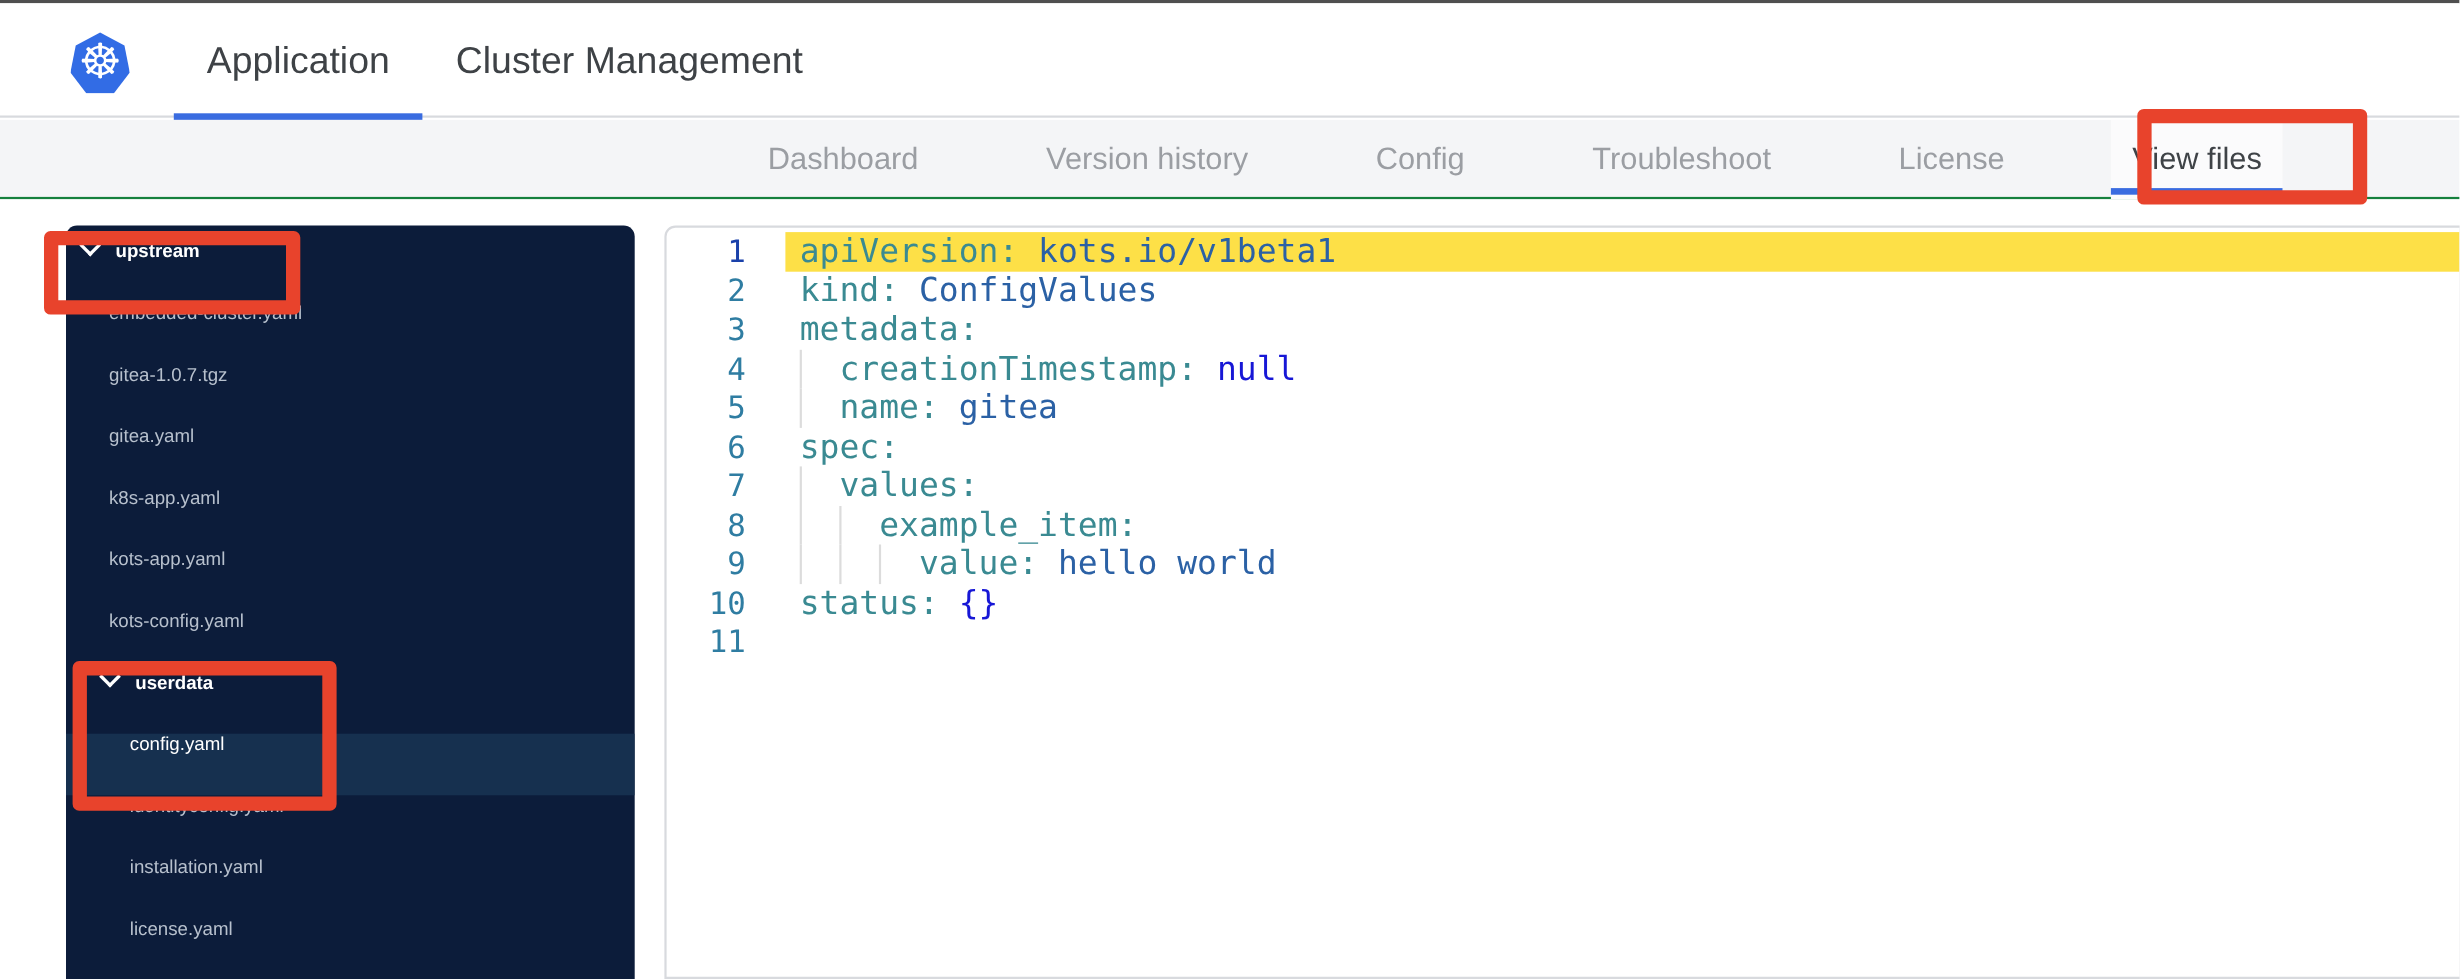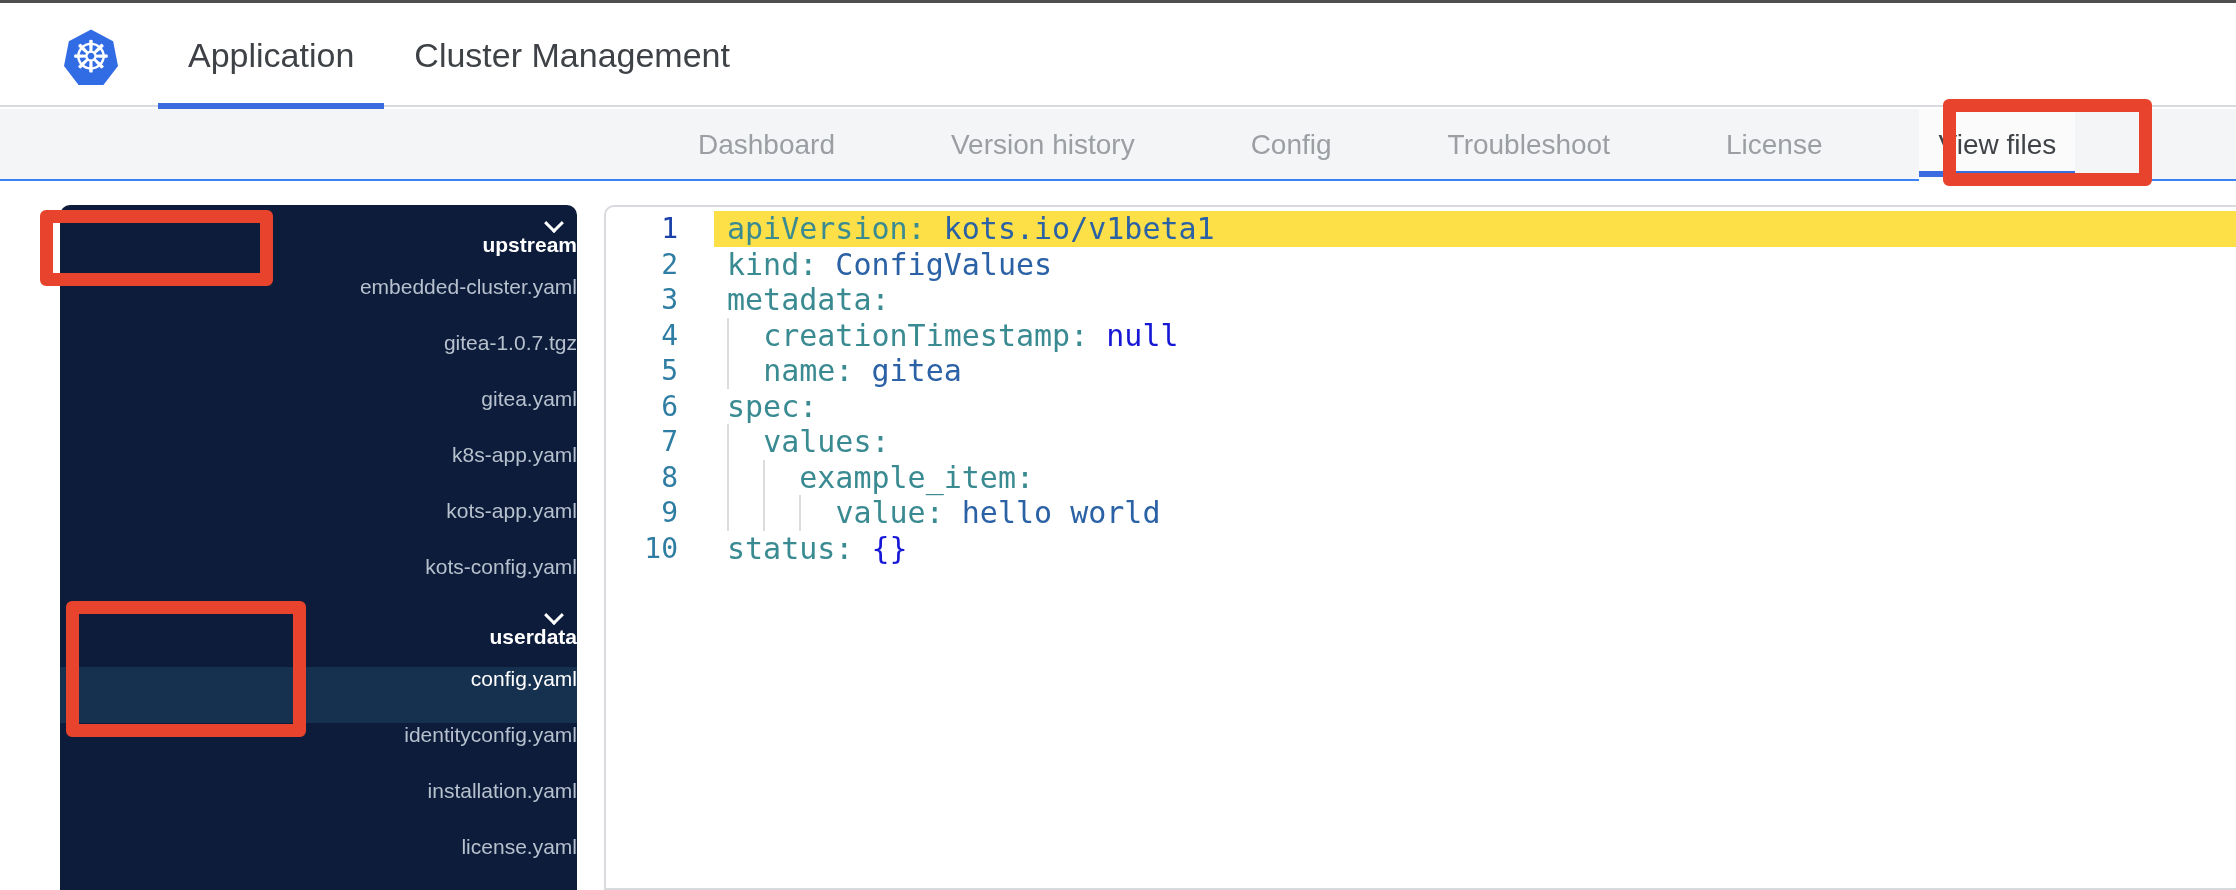--- a/index.html
+++ b/index.html
@@ -23,33 +23,33 @@
           display:flex; align-items:center; justify-content:center;
           font-size:44px; line-height:1; }
   .header-tabs { position:absolute; left:158px; top:0; height:104px; display:flex; }
   .header-tab { height:104px; display:flex; align-items:center; padding:0 30px;
                 font-size:34px; font-weight:500; color:#3e4246; position:relative; cursor:pointer; }
   .header-tab.active::after { content:""; position:absolute; left:0; right:0; bottom:-2px;
                 height:6px; background:var(--accent); }
 
   
   .subnav { position:absolute; left:0; top:109px; width:2236px; height:72px;
-            background:#f4f5f7; border-bottom:2px solid #3b82f6; display:flex;
+            background:#f4f5f7; border-bottom:2px solid #15803d; display:flex;
             padding-left:679px; }
   .subnav-tab { height:72px; display:flex; align-items:center; padding:0 19px;
                 margin-right:78px; font-size:28px; color:#9b9ea3; position:relative; cursor:pointer; white-space:nowrap; }
   .subnav-tab.active { color:#3f4347; background:#fbfbfc; }
   .subnav-tab.active::after { content:""; position:absolute; left:0; right:0; bottom:4px;
                 height:6px; background:var(--accent); }
 
   
   .sidebar { position:absolute; left:60px; top:205px; width:517px; height:685px;
              background:var(--sb-bg); border-radius:10px 10px 0 0; padding-top:14px; overflow:hidden; }
-  .tree-row { height:56px; display:flex; align-items:flex-end; font-size:21px;
-              color:var(--sb-file); cursor:pointer;flex-direction:column; }
+  .tree-row { height:56px; display:flex; align-items:flex-start; font-size:17px;
+              color:var(--sb-file); cursor:pointer; }
   .tree-row.folder { color:#ffffff; font-weight:700; }
   .tree-row.selected { background:var(--sb-sel); color:#ffffff; font-weight:400; }
   .chev { width:14px; height:14px; border-right:3px solid #ffffff; border-bottom:3px solid #ffffff;
           transform:rotate(45deg) translate(-2px,-2px); margin-right:16px; flex:0 0 auto; }
   .d0 { padding-left:15px; }   
   .d1f { padding-left:33px; }  
   .d1 { padding-left:39px; }   
   .d2 { padding-left:58px; }   
 
   
@@ -144,18 +144,19 @@
       <div class="code-line active"><div class="gutter">1</div><div class="code-cell"><span class="seg key">apiVersion:</span><span class="seg str"> kots.io/v1beta1</span></div></div>
       <div class="code-line"><div class="gutter">2</div><div class="code-cell"><span class="seg key">kind:</span><span class="seg str"> ConfigValues</span></div></div>
       <div class="code-line"><div class="gutter">3</div><div class="code-cell"><span class="seg key">metadata:</span></div></div>
       <div class="code-line"><div class="gutter">4</div><div class="code-cell"><div class="iguide" style="left: 13px;"></div><span class="seg sp">  </span><span class="seg key">creationTimestamp:</span><span class="seg kw"> null</span></div></div>
       <div class="code-line"><div class="gutter">5</div><div class="code-cell"><div class="iguide" style="left: 13px;"></div><span class="seg sp">  </span><span class="seg key">name:</span><span class="seg str"> gitea</span></div></div>
       <div class="code-line"><div class="gutter">6</div><div class="code-cell"><span class="seg key">spec:</span></div></div>
       <div class="code-line"><div class="gutter">7</div><div class="code-cell"><div class="iguide" style="left: 13px;"></div><span class="seg sp">  </span><span class="seg key">values:</span></div></div>
       <div class="code-line"><div class="gutter">8</div><div class="code-cell"><div class="iguide" style="left: 13px;"></div><div class="iguide" style="left: 49.12px;"></div><span class="seg sp">    </span><span class="seg key">example_item:</span></div></div>
       <div class="code-line"><div class="gutter">9</div><div class="code-cell"><div class="iguide" style="left: 13px;"></div><div class="iguide" style="left: 49.12px;"></div><div class="iguide" style="left: 85.24px;"></div><span class="seg sp">      </span><span class="seg key">value:</span><span class="seg str"> hello world</span></div></div>
       <div class="code-line"><div class="gutter">10</div><div class="code-cell"><span class="seg key">status:</span><span class="seg kw"> {}</span></div></div>
+      <div class="code-line"><div class="gutter">11</div><div class="code-cell"></div></div>
     </div>
 
   <div class="anno anno-upstream"></div>
   <div class="anno anno-userdata"></div>
   <div class="anno anno-viewfiles"></div>
 </div>
 
 </body></html>

